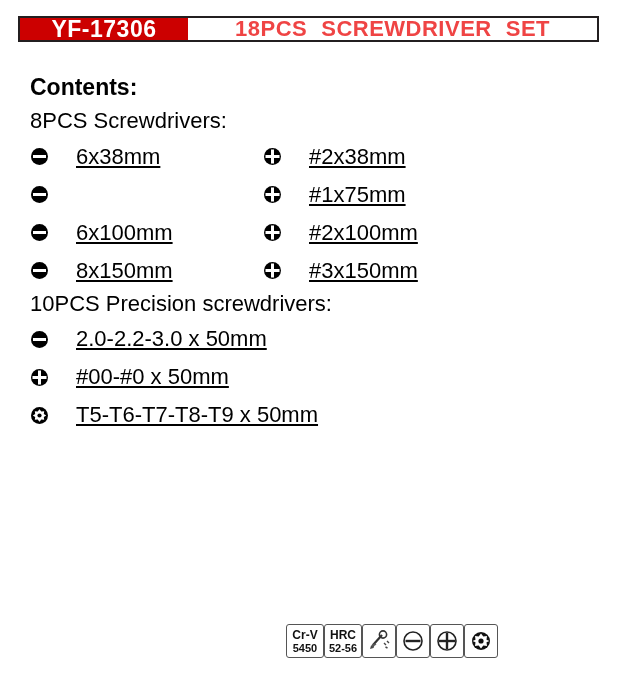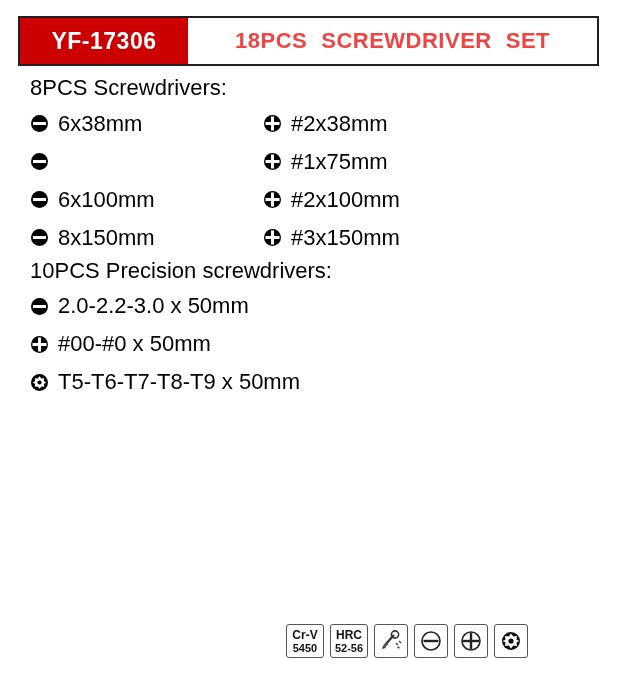--- a/index.html
+++ b/index.html
@@ -22,21 +22,21 @@
     width: 617px;
     height: 678px;
   }
 
   
   .header {
     position: absolute;
     left: 18px;
     top: 16px;
     width: 581px;
-    height: 50px;
+    height: 26px;
     box-sizing: border-box;
     border: 2px solid #231f20;
     display: flex;
     align-items: stretch;
     background: #ffffff;
   }
   .header-code {
     background: #cc0000;
     color: #ffffff;
     font-weight: bold;
@@ -85,42 +85,41 @@
     grid-template-columns: 233px auto;
     row-gap: 0px;
   }
   .item {
     display: flex;
     align-items: center;
     height: 38px;
     font-size: 22px;
     white-space: nowrap;
   }
-  .item .txt { margin-left: 9px; }
+  .item .txt { margin-left: 27px; text-decoration: underline; }
 
   .list-single .item { height: 38px; }
 
   
   .ico {
     display: inline-block;
     width: 19px;
     height: 19px;
     flex: 0 0 19px;
     position: relative;
   }
   .ico svg { display: block; }
 
   
   .footer {
     position: absolute;
     left: 286px;
     top: 624px;
     display: flex;
     align-items: center;
-    gap: 6px;
   }
   .badge {
     box-sizing: border-box;
     border: 1px solid #555555;
     border-radius: 3px;
     width: 38px;
     height: 34px;
     display: flex;
     flex-direction: column;
     align-items: center;
@@ -163,20 +162,21 @@
       <span class="sp"></span>
         <span class="sp"></span>
       <span>SCREWDRIVER</span>
       <span class="sp"></span>
         <span class="sp"></span>
       <span>SET</span>
     </div>
   </div>
 
   <div class="contents">
+    <div class="contents-heading">Contents:</div>
     <div class="section-label">8PCS Screwdrivers:</div>
 
     <div class="grid">
 
       <div class="item">
         <span class="ico">
           <svg width="19" height="19" viewBox="0 0 19 19">
               <circle cx="9.5" cy="9.5" r="8.5" fill="#000"></circle>
               <rect x="3" y="8" width="13" height="3" fill="#fff"></rect>
             </svg>

